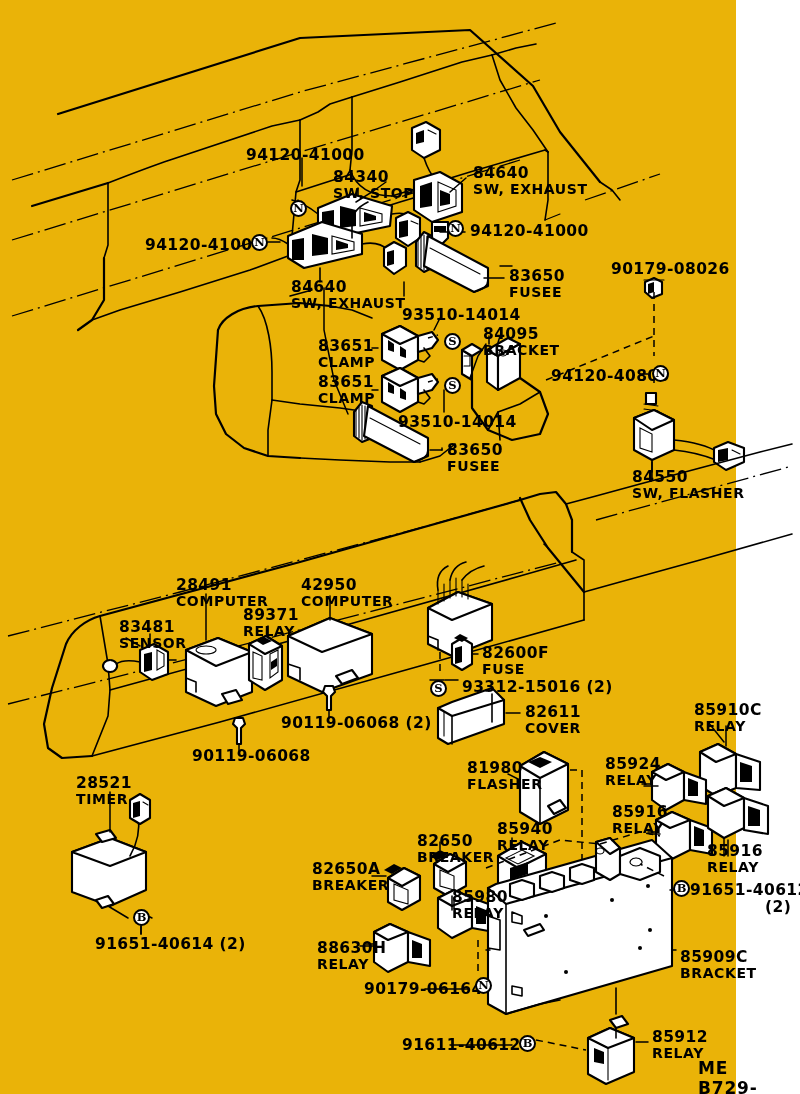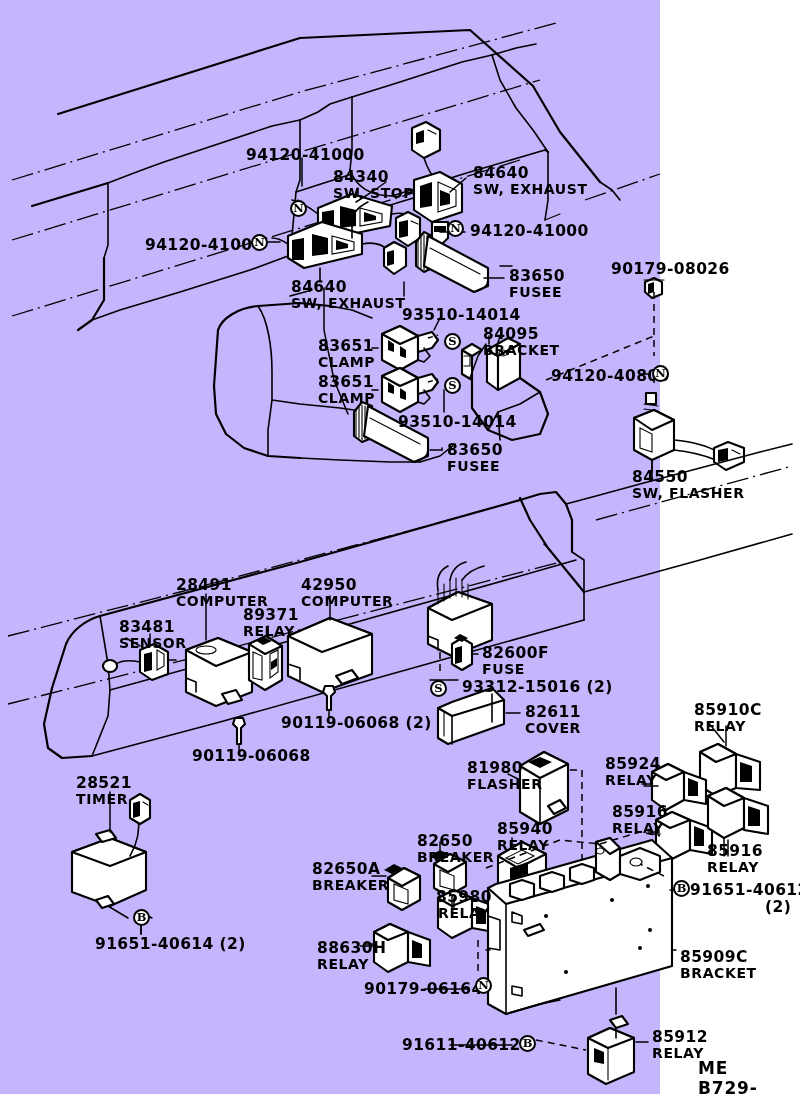--- a/index.html
+++ b/index.html
@@ -3,21 +3,21 @@
 <meta charset="utf-8">
 <title>Parts Diagram</title>
 <style>
   html,body{margin:0;padding:0;background:#ffffff;}
   body{
     width:800px;height:1094px;
     font-family:"Liberation Sans", sans-serif;
     color:#000;
     overflow:hidden;
   }
-  #sheet{position:relative;width:660px;height:1094px;background:#c4b5fd;}
+  #sheet{position:relative;width:736px;height:1094px;background:#eab308;}
   svg#art{position:absolute;left:0;top:0;width:800px;height:1094px;}
 
   
   .lbl{position:absolute;white-space:nowrap;line-height:1;}
   .lbl .pn{
     font-family:"DejaVu Sans", sans-serif;
     font-weight:bold;
     font-size:15.5px;
     letter-spacing:0.4px;
     display:block;
@@ -630,21 +630,21 @@
       <div class="lbl" style="left: 312px; top: 862px;">
         <span class="pn">82650A</span>
         <span class="nm">BREAKER</span>
       </div>
       <div class="lbl" style="left: 690px; top: 883px;">
         <span class="pn">91651-40612</span>
       </div>
       <div class="lbl" style="left: 765px; top: 900px;">
         <span class="pn">(2)</span>
       </div>
-      <div class="lbl" style="left: 436px; top: 890px; text-align: center;">
+      <div class="lbl" style="left: 452px; top: 890px;">
         <span class="pn">85980</span>
         <span class="nm">RELAY</span>
       </div>
       <div class="lbl" style="left: 95px; top: 937px;">
         <span class="pn">91651-40614 (2)</span>
       </div>
       <div class="lbl" style="left: 317px; top: 941px;">
         <span class="pn">88630H</span>
         <span class="nm">RELAY</span>
       </div>

